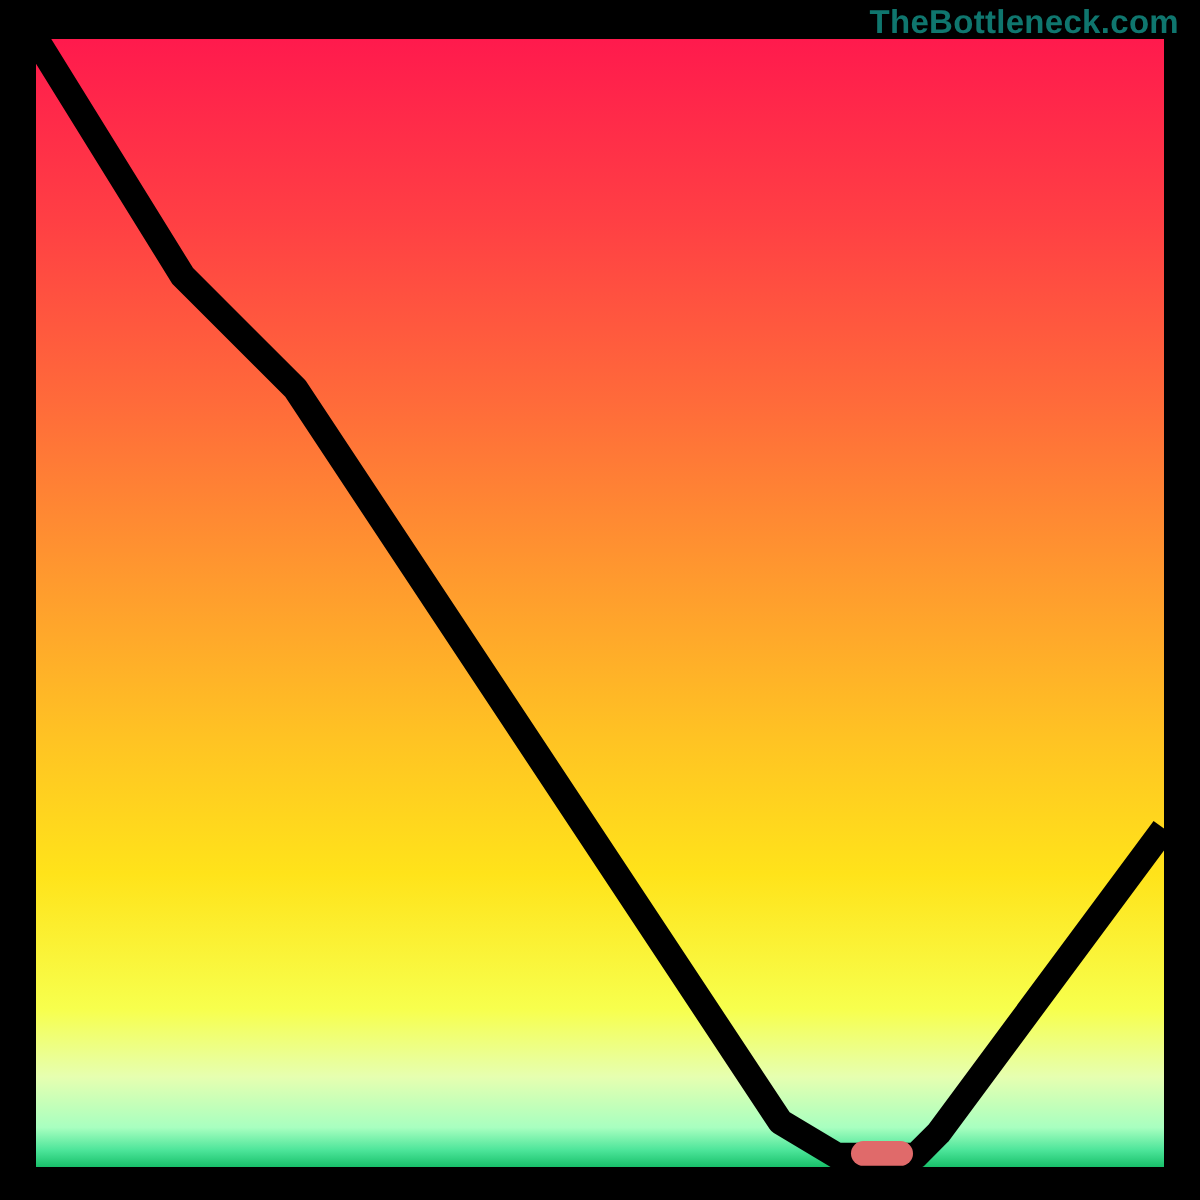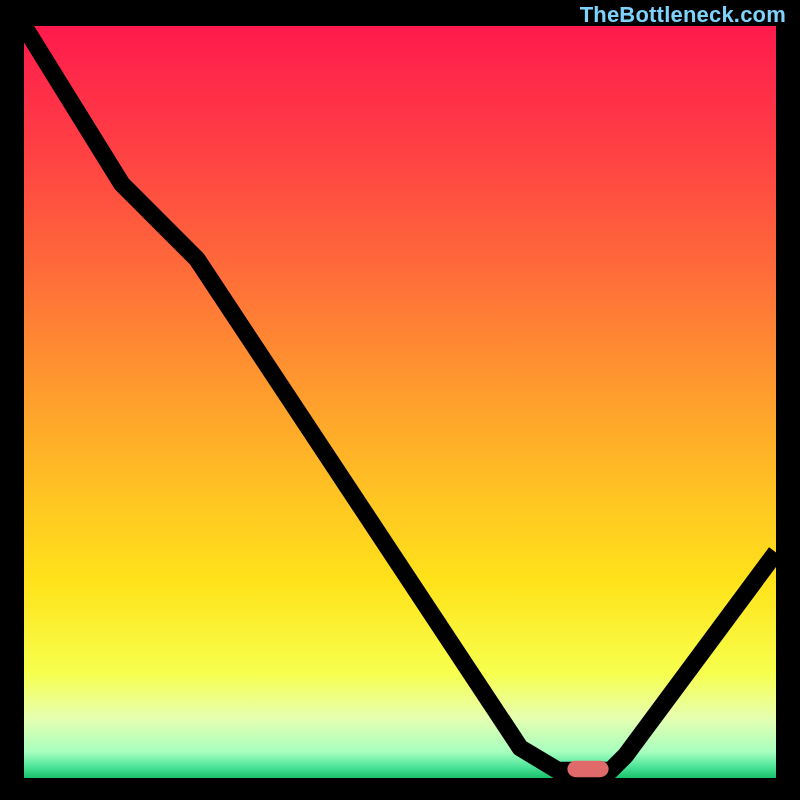--- a/index.html
+++ b/index.html
@@ -14,21 +14,21 @@
   .frame {
     position: relative;
     width: 800px;
     height: 800px;
     background: #000;
   }
   .watermark {
     position: absolute;
     top: 2px;
     right: 14px;
-    color: #7dd3fc;
+    color: #0f766e;
     font-size: 22px;
     font-weight: 600;
     letter-spacing: 0.2px;
     z-index: 5;
     user-select: none;
   }
   .plot {
     position: absolute;
     top: 26px;
     left: 24px;

